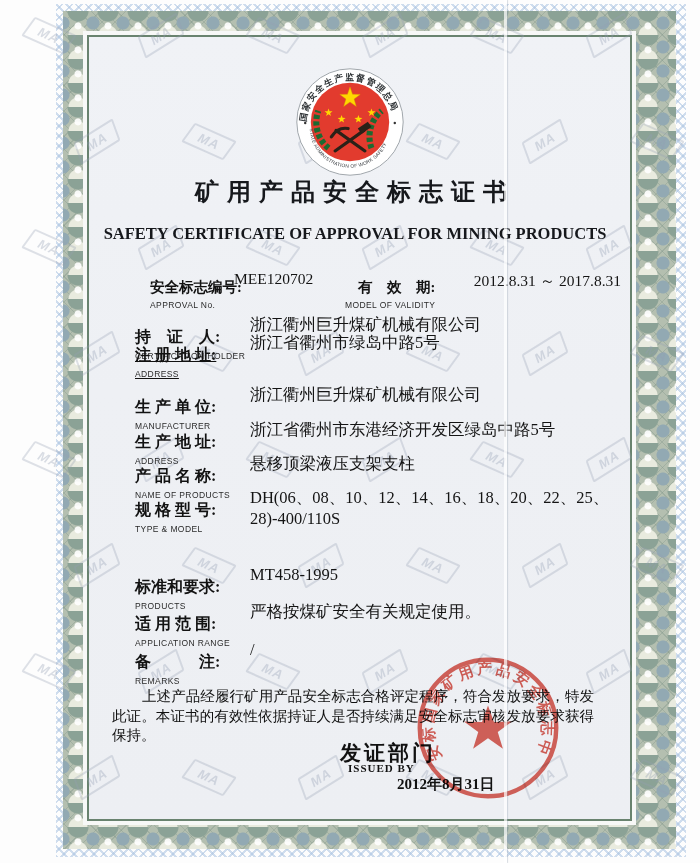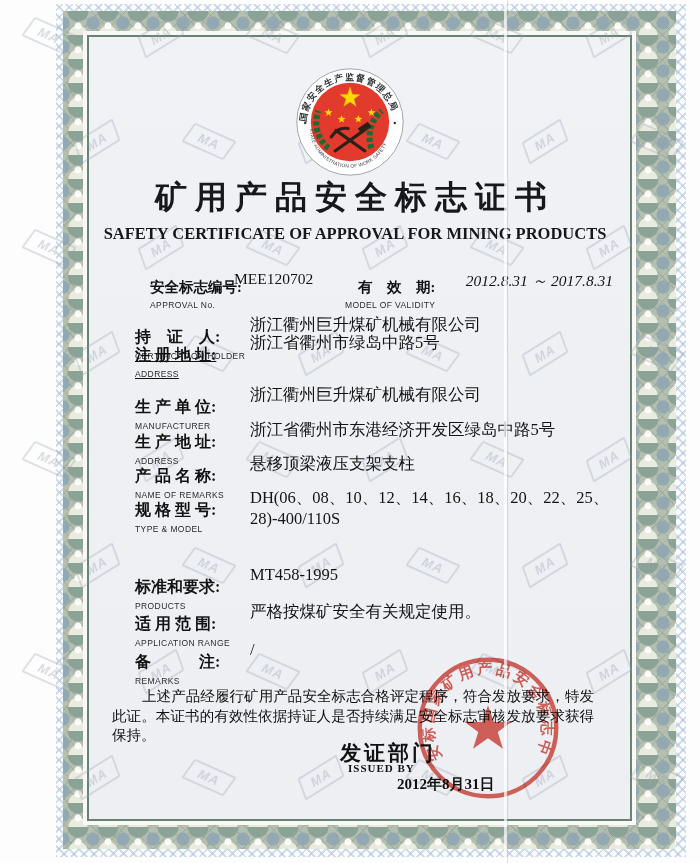--- a/index.html
+++ b/index.html
@@ -49,21 +49,21 @@
     display:flex; align-items:center; justify-content:center;
     font-family:"Liberation Sans", sans-serif;
     font-weight:bold; font-size:13px; letter-spacing:1px;
   }
   
   .text-layer { position:absolute; inset:0; z-index:2; }
   .abs { position:absolute; }
   .emblem { left:294px; top:66px; width:112px; height:112px; }
   .title {
     left:80px; top:176px; width:550px; text-align:center;
-    font-size:32px; font-weight:bold; letter-spacing:8px; color:#16181c;
+    font-size:24px; font-weight:bold; letter-spacing:8px; color:#16181c;
     font-family:"Liberation Serif", serif;
   }
   .subtitle {
     left:80px; top:224px; width:550px; text-align:center;
     font-size:16.5px; font-weight:bold; color:#16181c;
     font-family:"Liberation Serif", serif;
   }
   .cn  { font-size:16px; font-weight:bold; color:#121212; font-family:"Liberation Serif", serif; white-space:nowrap;margin-top:12px; }
   .en  { font-size:8.5px; letter-spacing:.4px; color:#2a2a2a; margin-top:3px;
          font-family:"Liberation Sans", sans-serif; white-space:nowrap; }
@@ -192,21 +192,21 @@
 
     <div class="toprow" style="left:150px; top:266px;">
       <div class="cn">安全标志编号:</div>
       <div class="en">APPROVAL No.</div>
       <div class="val" style="left:84px; top:2px;">MEE120702</div>
     </div>
 
     <div class="toprow" style="left:345px; top:266px;text-align:right;">
       <div class="cn">有　效　期:</div>
       <div class="en">MODEL OF VALIDITY</div>
-      <div class="val" style="left:88px; top:4px; width:180px;font-style:italic;">2012.8.31 ～ 2017.8.31</div>
+      <div class="val" style="left:96px; top:4px; width:180px;">2012.8.31 ～ 2017.8.31</div>
     </div>
 
     <div class="row" style="top:315px;">
       <div class="cn">持　证　人:</div>
       <div class="en">CERTIFICATION HOLDER</div>
       <div class="val">浙江衢州巨升煤矿机械有限公司</div>
     </div>
     <div class="row" style="top:333px;text-decoration:underline;">
       <div class="cn">注 册 地 址:</div>
       <div class="en">ADDRESS</div>
@@ -217,21 +217,21 @@
       <div class="en">MANUFACTURER</div>
       <div class="val">浙江衢州巨升煤矿机械有限公司</div>
     </div>
     <div class="row" style="top:420px;">
       <div class="cn">生 产 地 址:</div>
       <div class="en">ADDRESS</div>
       <div class="val">浙江省衢州市东港经济开发区绿岛中路5号</div>
     </div>
     <div class="row" style="top:454px;">
       <div class="cn">产 品 名 称:</div>
-      <div class="en">NAME OF REMARKS</div>
+      <div class="en">NAME OF PRODUCTS</div>
       <div class="val">悬移顶梁液压支架支柱</div>
     </div>
     <div class="row" style="top:488px;">
       <div class="cn">规 格 型 号:</div>
       <div class="en">TYPE &amp; MODEL</div>
       <div class="val" style="width:362px;">DH(06、08、10、12、14、16、18、20、22、25、28)-400/110S</div>
     </div>
     <div class="row" style="top:565px;">
       <div class="cn">标准和要求:</div>
       <div class="en">PRODUCTS</div>

